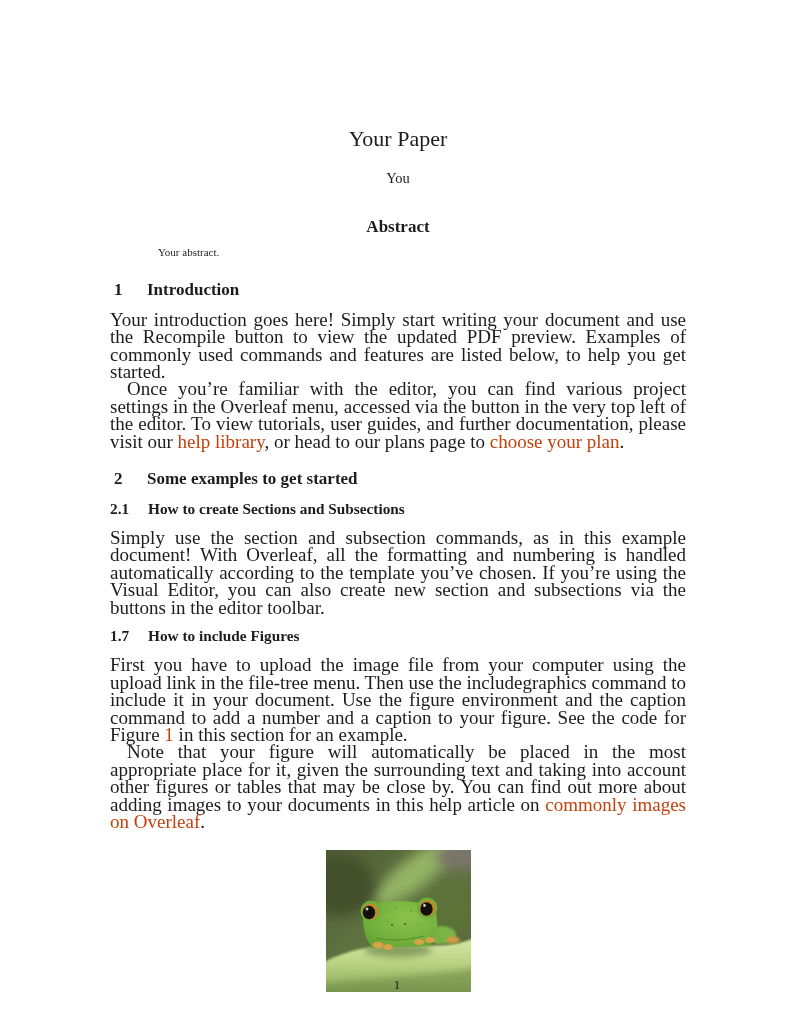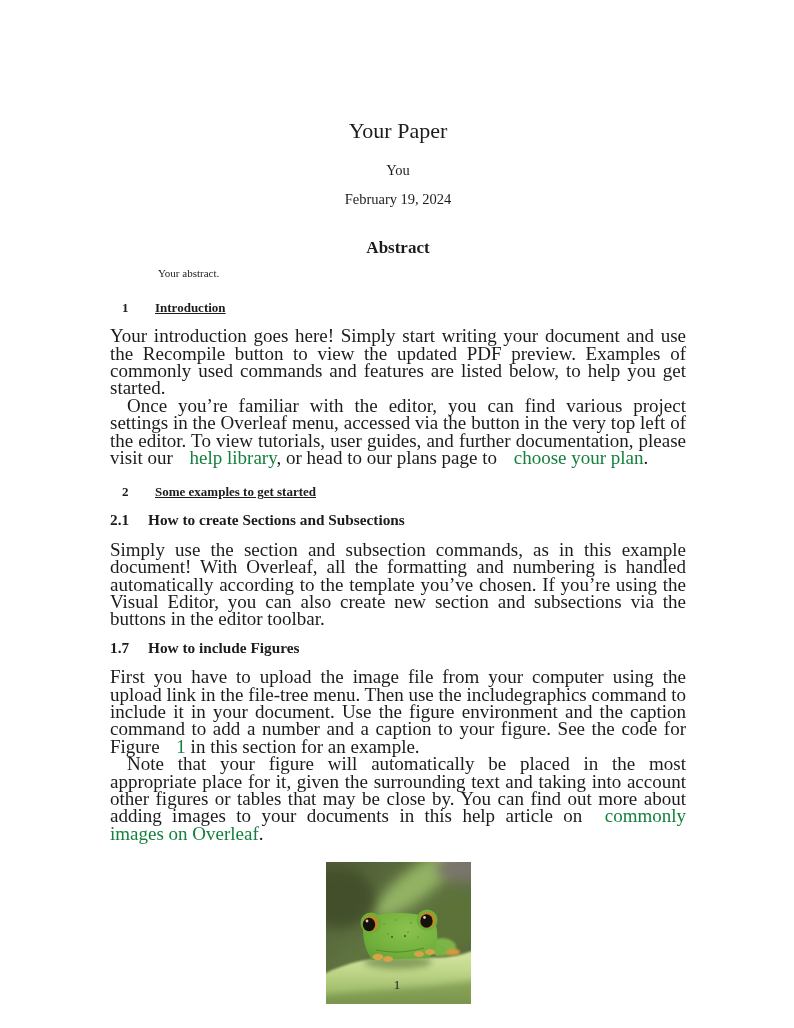--- a/index.html
+++ b/index.html
@@ -8,21 +8,21 @@
     width: 794px;
     height: 1028px;
     background: #ffffff;
     overflow: hidden;
     font-family: "Liberation Serif", "DejaVu Serif", serif;
     color: #1c1c1c;
   }
   .content {
     position: absolute;
     left: 110px;
-    top: 0;
+    top: 8px;
     width: 576px;
   }
   .doc-title {
     margin: 118px 0 0 0;
     font-size: 22px;
     font-weight: 400;
     text-align: center;
     line-height: 1.15;
   }
   .doc-author { margin-top: 19px; font-size: 14.5px; text-align: center; }
@@ -32,43 +32,42 @@
     font-size: 17px;
     font-weight: 700;
     text-align: center;
   }
   .abstract-text {
     margin: 7px 48px 0 48px;
     font-size: 11px;
     line-height: 17px;
   }
   h2.sec {
-    margin: 19px 0 0 12px;
-    font-size: 13px;
+    margin: 19px 0 0 4px;
+    font-size: 17px;
     font-weight: 700;
     line-height: 1.15;
-    text-decoration: underline;
   }
   h2.sec .sec-num { display: inline-block; min-width: 33px; }
   h3.subsec {
     margin: 11px 0 0 0;
     font-size: 15.3px;
     font-weight: 700;
     line-height: 1.2;
   }
   h3.subsec .sec-num { display: inline-block; min-width: 38px; }
   p.body-par {
     margin: 11px 0 0 0;
     font-size: 19px;
     line-height: 17.4px;
     text-align: justify;
     hyphens: none;
   }
   p.body-par.follow { margin-top: 0; text-indent: 17px; }
-  .doc-link { color: #15803d; cursor: pointer; margin-left: 12px; }
+  .doc-link { color: #c2410c; cursor: pointer; }
   figure.fig {
     margin: 20px 0 0 0;
     text-align: center;
   }
   figcaption.fig-caption {
     margin-top: 16px;
     font-size: 13px;
     text-align: center;
   }
   .page-number {
@@ -83,21 +82,20 @@
   svg.frog-img { display: inline-block; vertical-align: top; }
 </style>
 </head>
 <body>
 
 <div class="page">
   <div class="content">
 
     <h1 class="doc-title">Your Paper</h1>
     <div class="doc-author">You</div>
-    <div class="doc-date">February 19, 2024</div>
 
     <div class="abstract-heading">Abstract</div>
     <p class="abstract-text">Your abstract.</p>
 
     <h2 class="sec"><span class="sec-num">1</span><span>Introduction</span></h2>
     <p class="body-par"><span>Your introduction goes here! Simply start writing your document and use the Recompile button to view the updated PDF preview. Examples of commonly used commands and features are listed below, to help you get started.</span></p>
     <p class="body-par follow"><span>Once you’re familiar with the editor, you can find various project settings in the Overleaf menu, accessed via the button in the very top left of the editor. To view tutorials, user guides, and further documentation, please visit our </span><span class="doc-link">help library</span><span>, or head to our plans page to </span><span class="doc-link">choose your plan</span><span>.</span></p>
 
     <h2 class="sec"><span class="sec-num">2</span><span>Some examples to get started</span></h2>
 

